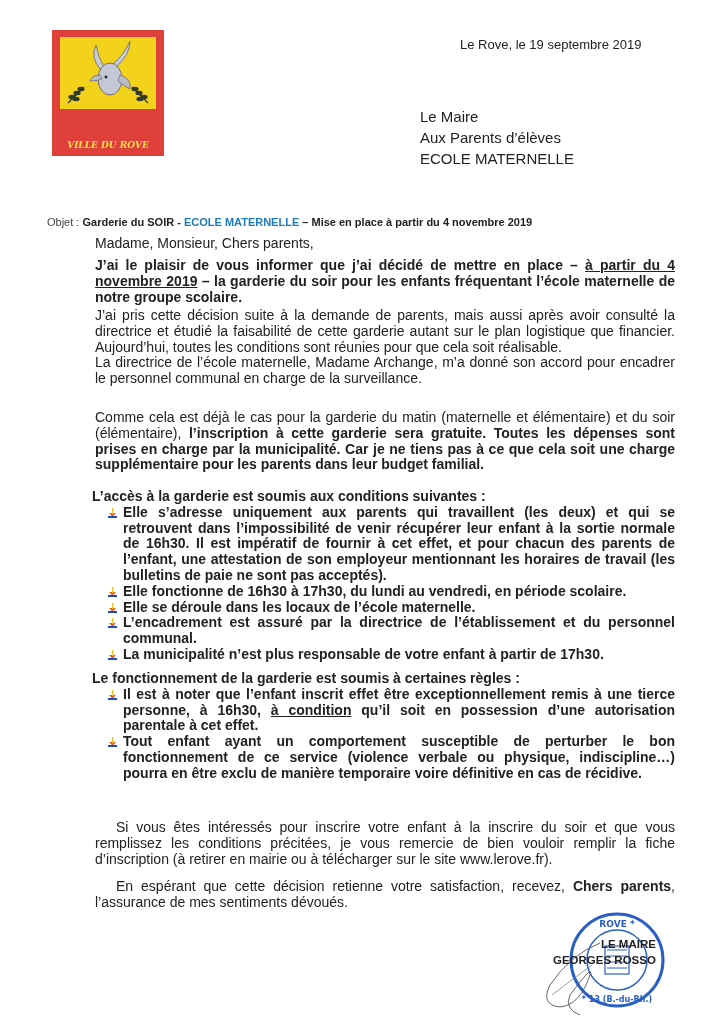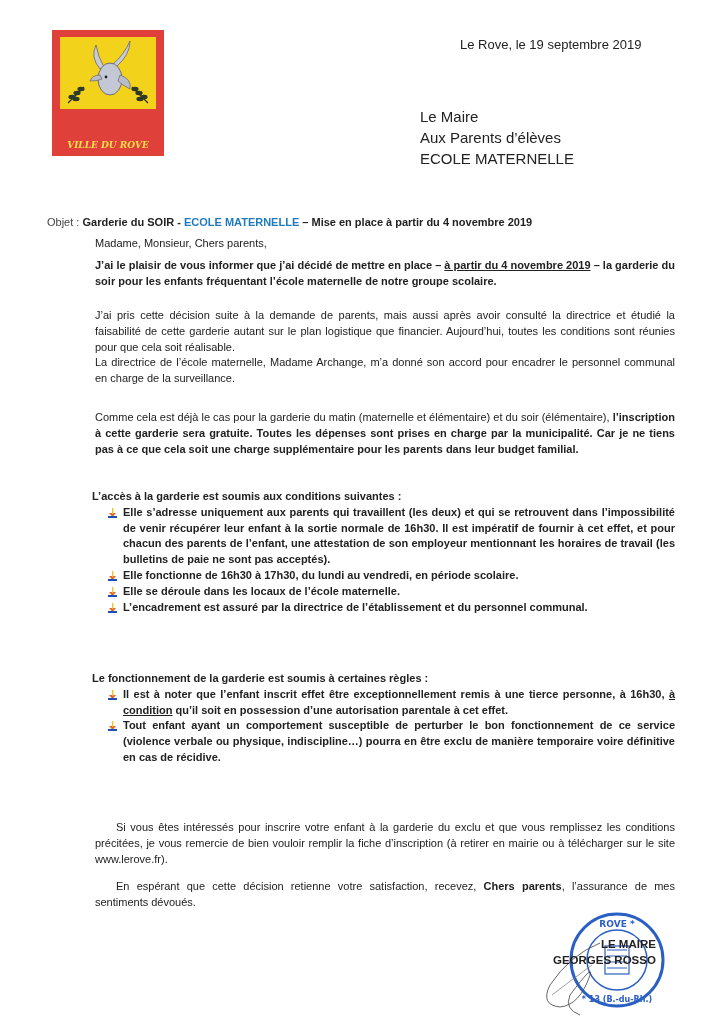--- a/index.html
+++ b/index.html
@@ -9,21 +9,21 @@
   .logo { left:52px; top:30px; width:112px; height:126px; background:#e0403a; }
   .logo .inner { position:absolute; left:8px; top:7px; width:96px; height:72px; background:#f2d21a; }
   .logo .caption { position:absolute; left:0; right:0; bottom:6px; text-align:center;
         font-family:"DejaVu Serif", serif; font-style:italic; font-weight:bold; font-size:9px; color:#f7e04a; }
   .date { left:460px; top:37px; font-size:13px; }
   .recip { left:420px; top:106px; font-size:15px; line-height:21px; }
   .objet { left:47px; top:196px; font-size:11px;margin-top:20px; }
   .objet .lbl { color:#444; }
   .objet b { font-weight:bold; }
   .objet .blue { color:#1f7bbf; font-weight:bold; }
-  .body { left:95px; width:580px; font-size:11px; line-height:15.8px; text-align:justify; }
+  .body { left:95px; width:580px; font-size:14px; line-height:15.8px; text-align:justify; }
   .u { text-decoration:underline; }
   .b { font-weight:bold; }
   ul.bl { list-style:none; margin:0; padding:0; }
   ul.bl li { position:relative; padding-left:28px;font-weight:bold; }
   ul.bl li .bullet { position:absolute; left:12px; top:2px; width:11px; height:11px; }
   .sig { left:553px; top:936px; font-size:11.5px; font-weight:bold; text-align:right; line-height:16px; }
 </style>
 </head>
 <body>
 
@@ -95,40 +95,45 @@
     <li><svg class="bullet" viewBox="0 0 11 11">
           <path d="M5.5 0 L5.5 6 L2 6 L5.5 10 L9 6 L5.5 6Z" fill="#e5622a"></path>
           <rect x="1" y="9" width="9" height="2" fill="#1e4fb0"></rect>
           <rect x="5" y="1" width="1.4" height="6" fill="#f4c22a"></rect>
         </svg><span>Elle se déroule dans les locaux de l’école maternelle.</span></li>
     <li><svg class="bullet" viewBox="0 0 11 11">
           <path d="M5.5 0 L5.5 6 L2 6 L5.5 10 L9 6 L5.5 6Z" fill="#e5622a"></path>
           <rect x="1" y="9" width="9" height="2" fill="#1e4fb0"></rect>
           <rect x="5" y="1" width="1.4" height="6" fill="#f4c22a"></rect>
         </svg><span>L’encadrement est assuré par la directrice de l’établissement et du personnel communal.</span></li>
+    <li><svg class="bullet" viewBox="0 0 11 11">
+          <path d="M5.5 0 L5.5 6 L2 6 L5.5 10 L9 6 L5.5 6Z" fill="#e5622a"></path>
+          <rect x="1" y="9" width="9" height="2" fill="#1e4fb0"></rect>
+          <rect x="5" y="1" width="1.4" height="6" fill="#f4c22a"></rect>
+        </svg><span>La municipalité n’est plus responsable de votre enfant à partir de 17h30.</span></li>
   </ul>
 </div>
 
 <div class="abs body" style="top:671px;">
   <div class="b" style="margin-left:-3px;">Le fonctionnement de la garderie est soumis à certaines règles :</div>
   <ul class="bl">
     <li><svg class="bullet" viewBox="0 0 11 11">
           <path d="M5.5 0 L5.5 6 L2 6 L5.5 10 L9 6 L5.5 6Z" fill="#e5622a"></path>
           <rect x="1" y="9" width="9" height="2" fill="#1e4fb0"></rect>
           <rect x="5" y="1" width="1.4" height="6" fill="#f4c22a"></rect>
         </svg><span>Il est à noter que l’enfant inscrit effet être exceptionnellement remis à une tierce personne, à 16h30, </span><span class="u">à condition</span><span> qu’il soit en possession d’une autorisation parentale à cet effet.</span></li>
     <li><svg class="bullet" viewBox="0 0 11 11">
           <path d="M5.5 0 L5.5 6 L2 6 L5.5 10 L9 6 L5.5 6Z" fill="#e5622a"></path>
           <rect x="1" y="9" width="9" height="2" fill="#1e4fb0"></rect>
           <rect x="5" y="1" width="1.4" height="6" fill="#f4c22a"></rect>
         </svg><span>Tout enfant ayant un comportement susceptible de perturber le bon fonctionnement de ce service (violence verbale ou physique, indiscipline…) pourra en être exclu de manière temporaire voire définitive en cas de récidive.</span></li>
   </ul>
 </div>
 
-<div class="abs body" style="top:820px; text-indent:21px;">Si vous êtes intéressés pour inscrire votre enfant à la garderie du exclu et que vous remplissez les conditions précitées, je vous remercie de bien vouloir remplir la fiche d’inscription (à retirer en mairie ou à télécharger sur le site www.lerove.fr).</div>
+<div class="abs body" style="top:820px; text-indent:21px;">Si vous êtes intéressés pour inscrire votre enfant à la inscrire du soir et que vous remplissez les conditions précitées, je vous remercie de bien vouloir remplir la fiche d’inscription (à retirer en mairie ou à télécharger sur le site www.lerove.fr).</div>
 
 <div class="abs body" style="top:879px; text-indent:21px;">
   <span>En espérant que cette décision retienne votre satisfaction, recevez, </span><span class="b">Chers parents</span><span>, l’assurance de mes sentiments dévoués.</span>
 </div>
 
 <svg class="abs" style="left:567px; top:910px;" width="100" height="100" viewBox="0 0 100 100">
   <circle cx="50" cy="50" r="46" fill="none" stroke="#2a5fc4" stroke-width="3"></circle>
   <circle cx="50" cy="50" r="30" fill="none" stroke="#2a5fc4" stroke-width="1.5"></circle>
   <rect x="38" y="36" width="24" height="28" fill="none" stroke="#2a5fc4" stroke-width="1.2"></rect>
   <path d="M40 40 h20 M40 46 h20 M40 52 h20 M40 58 h20" stroke="#2a5fc4" stroke-width="1"></path>

